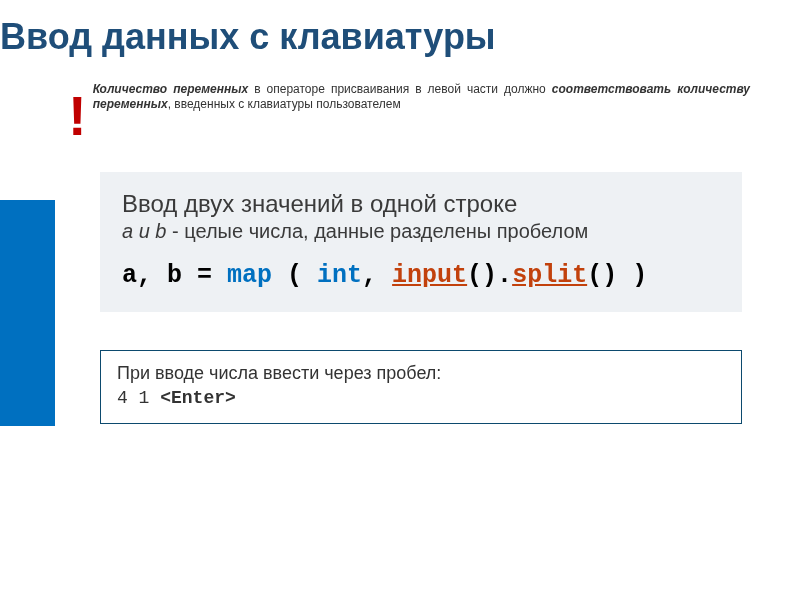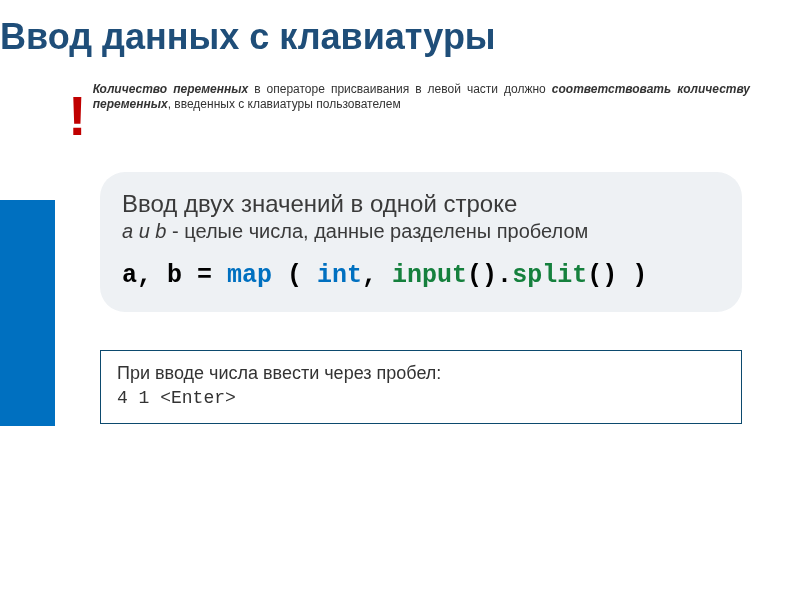--- a/index.html
+++ b/index.html
@@ -46,21 +46,20 @@
     line-height: 1.25;
     font-style: italic;
     text-align: justify;
   }
   .note-text .bold { font-weight: bold; }
   .note-text .nonitalic { font-style: normal; }
   .code-card {
     background: #eef1f4;
     margin: 28px 58px 0 100px;
     padding: 18px 22px 22px 22px;
-    border-radius: 25px;
   }
   .card-title {
     color: #3a3a3a;
     font-size: 24px;
     font-weight: 400;
   }
   .card-sub {
     color: #3a3a3a;
     font-size: 20px;
     margin-top: 2px;
@@ -68,33 +67,33 @@
   .card-sub .ital { font-style: italic; }
   .code-line {
     font-family: "Courier New", monospace;
     font-size: 25px;
     font-weight: bold;
     margin-top: 18px;
     color: #000;
     white-space: nowrap;
   }
   .kw-blue  { color: #0070c0; }
-  .kw-green { color: #15803d; }
+  .kw-green { color: #c2410c; text-decoration: underline; }
   .bottom-box {
     border: 1px solid #0c4a6e;
     margin: 38px 58px 0 100px;
     padding: 10px 16px 12px 16px;
   }
   .bottom-text {
     color: #333;
     font-size: 18px;
     line-height: 1.35;
   }
   .bottom-text .mono { font-family: "Courier New", monospace; }
-  .bottom-text .b { font-weight: normal; }
+  .bottom-text .b { font-weight: bold; }
 </style>
 </head>
 <body>
 
 <div class="blue-bar"></div>
 
 <h1 class="title">Ввод данных с клавиатуры</h1>
 
 <div class="note-row">
   <div class="bang">!</div>

